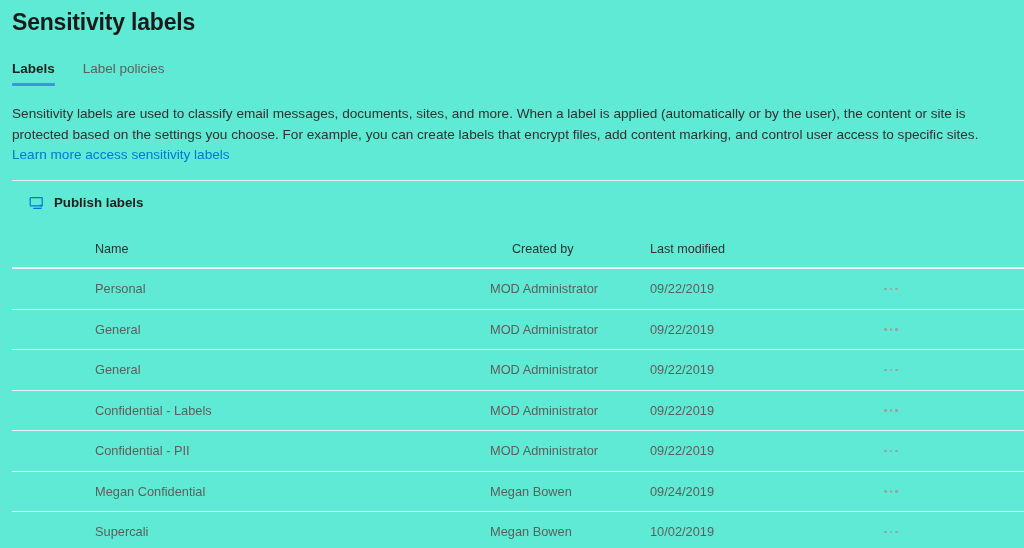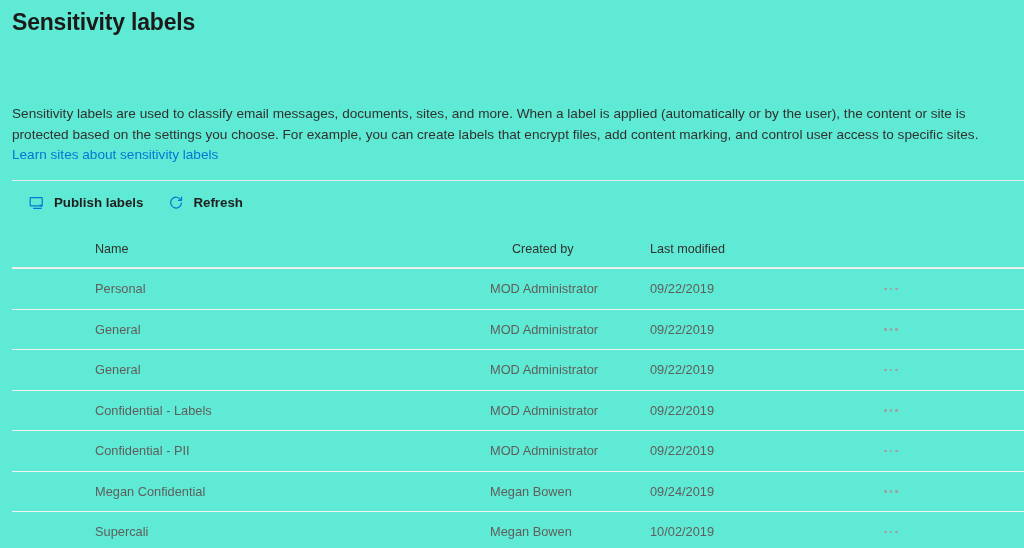--- a/index.html
+++ b/index.html
@@ -203,50 +203,50 @@
     background: #a19f9d;
   }
 </style>
 </head>
 <body>
 
 <div class="page">
 
   <div class="page-title">Sensitivity labels</div>
 
+  <div class="tabs">
+    <div class="tab active">
+      <span>Labels</span>
+      <span class="tab-underline"></span>
+    </div>
+    <div class="tab">
+      <span>Label policies</span>
+    </div>
+  </div>
 
   <div class="description">
-    <span>Sensitivity labels are used to classify email messages, documents, sites, and more. When a label is applied (automatically or by the user), the content or site is protected based on the settings you choose. For example, you can create labels that encrypt files, add content marking, and control user access to specific sites. </span><a href="#">Learn sites about sensitivity labels</a>
+    <span>Sensitivity labels are used to classify email messages, documents, sites, and more. When a label is applied (automatically or by the user), the content or site is protected based on the settings you choose. For example, you can create labels that encrypt files, add content marking, and control user access to specific sites. </span><a href="#">Learn more access sensitivity labels</a>
   </div>
 
   <div class="divider-top"></div>
 
   <div class="toolbar">
 
 
     <div class="cmd">
       <span class="cmd-icon">
         <svg width="16" height="16" viewBox="0 0 16 16" aria-hidden="true">
           <rect x="1.2" y="2.6" width="12" height="8.2" rx="0.6" fill="none" stroke="#0078d4" stroke-width="1.2"></rect>
           <path d="M4.6 13.3h7.6" stroke="#0078d4" stroke-width="1.2" stroke-linecap="round"></path>
           <path d="M10.5 9.2l3.9 1.5-1.6.5-.5 1.6z" fill="#0078d4"></path>
         </svg>
       </span>
       <span class="cmd-label">Publish labels</span>
     </div>
 
-    <div class="cmd">
-      <span class="cmd-icon">
-        <svg width="16" height="16" viewBox="0 0 16 16" aria-hidden="true">
-          <path d="M12.8 5.1A5.4 5.4 0 1 0 13.4 8" stroke="#0078d4" stroke-width="1.25" fill="none" stroke-linecap="round"></path>
-          <path d="M13.5 2.2v3.1h-3.1" stroke="#0078d4" stroke-width="1.25" fill="none" stroke-linecap="round" stroke-linejoin="round"></path>
-        </svg>
-      </span>
-      <span class="cmd-label">Refresh</span>
-    </div>
 
   </div>
 
   <div class="table">
 
     <div class="thead">
       <div class="th th-name">Name</div>
       <div class="th th-created">Created by</div>
       <div class="th th-modified">Last modified</div>
       <div class="row-divider"></div>

